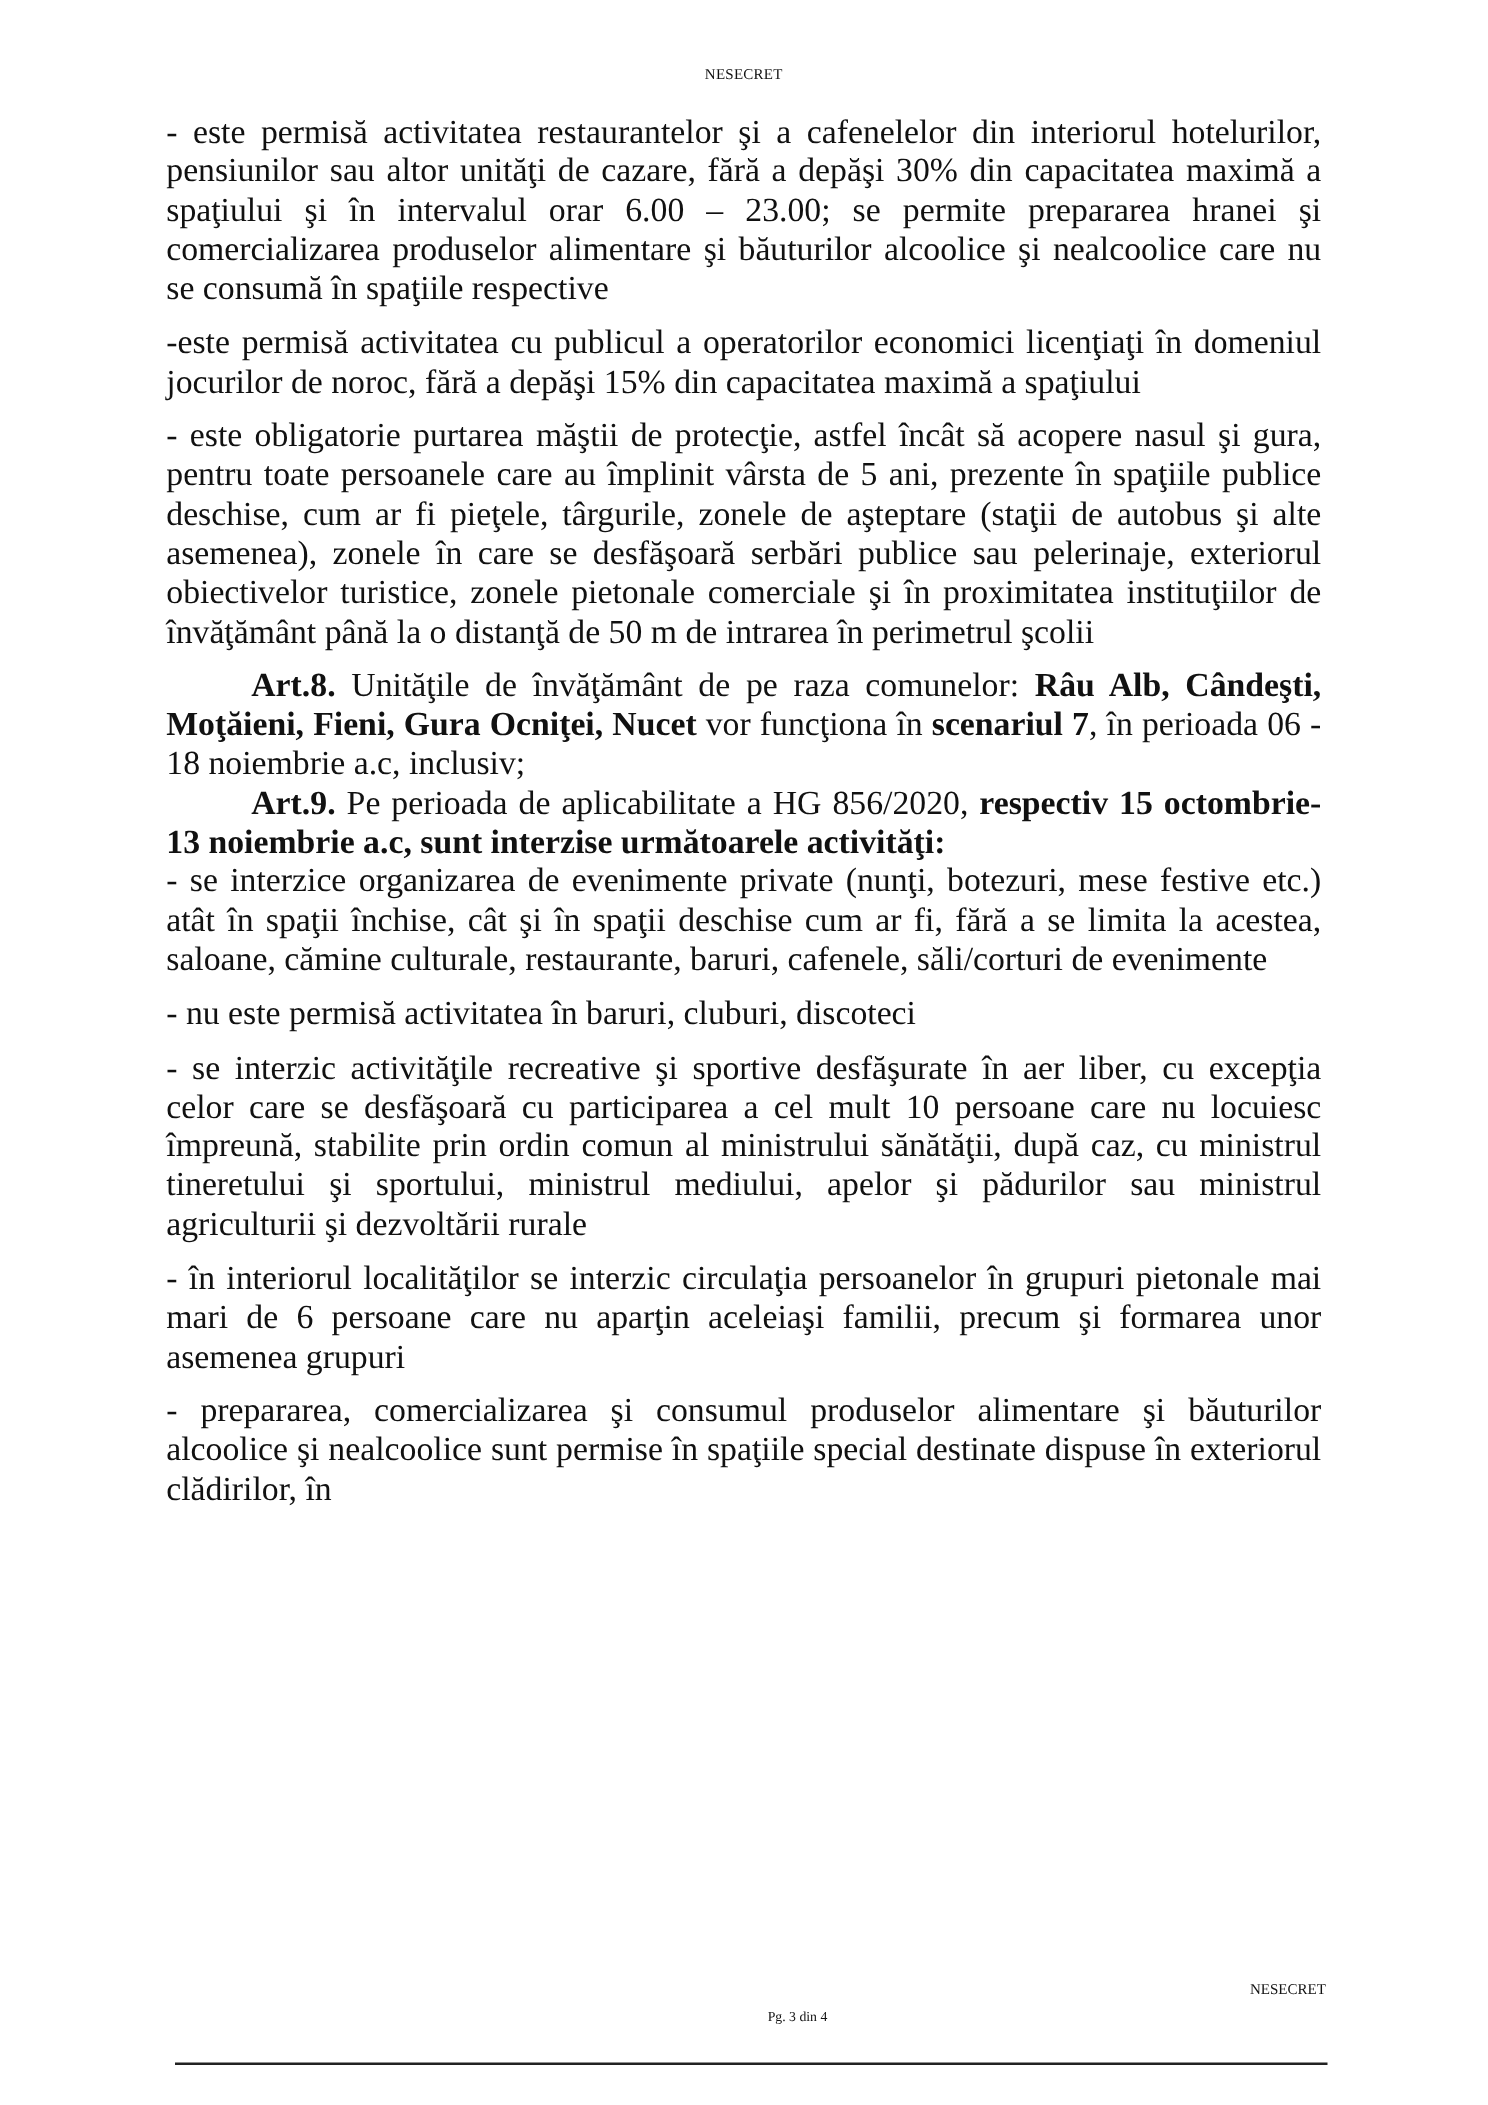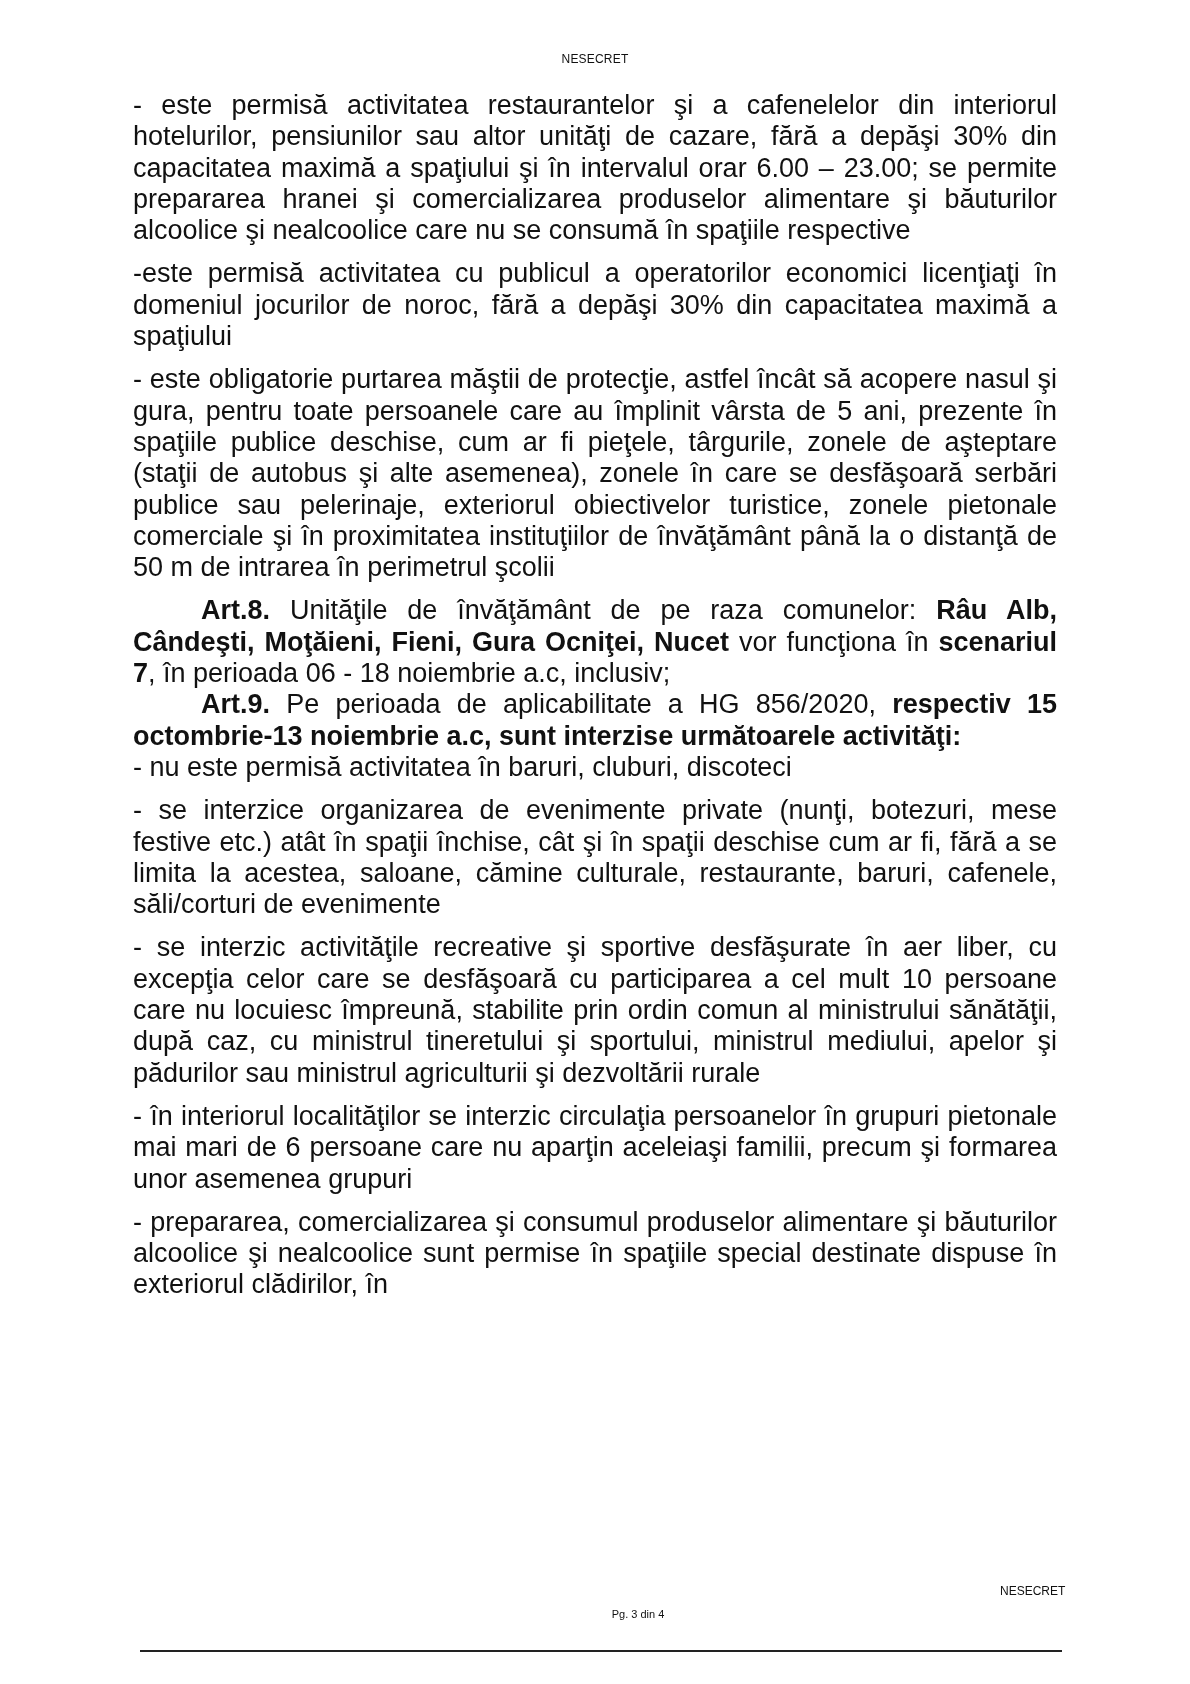--- a/index.html
+++ b/index.html
@@ -1,45 +1,45 @@
 <!DOCTYPE html>
 <html><head>
 <meta charset="utf-8">
 <style>
   html, body { margin: 0; padding: 0; background: #ffffff; }
   body { width: 1190px; height: 1684px; position: relative; overflow: hidden; color: #111; }
-  .page { position: absolute; left: 0; top: 0; width: 1190px; height: 1404px; font-family: Liberation Sans, sans-serif; }
+  .page { position: absolute; left: 0; top: 0; width: 1190px; height: 1404px; font-family: Liberation Serif, serif; }
   .hdr { position: absolute; top: 52px; left: 0; width: 1190px; text-align: center; font-size: 12px; letter-spacing: 0.2px; }
   .body { position: absolute; left: 133px; top: 90px; width: 924px; font-size: 27px; line-height: 31.3px; text-align: justify; }
   .body p { margin: 0 0 12px 0; }
   .body p.tight { margin-bottom: 0; }
   .body p.ind { text-indent: 68px; }
   .body b { font-weight: bold; }
   .ftr-right { position: absolute; top: 1584px; left: 1000px; font-size: 12px; }
   .ftr-center { position: absolute; top: 1608px; left: 16px; width: 1190px; text-align: center; font-size: 11px; margin-left: 27px; }
   .rule { position: absolute; top: 1650px; left: 140px; width: 922px; height: 2px; background: #222; }
 </style>
 </head>
 <body>
 
 <div class="page">
   <div class="hdr">NESECRET</div>
 
   <div class="body">
     <p>- este permisă activitatea restaurantelor şi a cafenelelor din interiorul hotelurilor, pensiunilor sau altor unităţi de cazare, fără a depăşi 30% din capacitatea maximă a spaţiului şi în intervalul orar 6.00 – 23.00; se permite prepararea hranei şi comercializarea produselor alimentare şi băuturilor alcoolice şi nealcoolice care nu se consumă în spaţiile respective</p>
-    <p>-este permisă activitatea cu publicul a operatorilor economici licenţiaţi în domeniul jocurilor de noroc,  fără a depăşi 30% din capacitatea maximă a spaţiului</p>
+    <p>-este permisă activitatea cu publicul a operatorilor economici licenţiaţi în domeniul jocurilor de noroc,  fără a depăşi 15% din capacitatea maximă a spaţiului</p>
     <p>- este obligatorie purtarea măştii de protecţie, astfel încât să acopere nasul şi gura, pentru toate persoanele care au împlinit vârsta de 5 ani, prezente în spaţiile publice deschise, cum ar fi pieţele, târgurile, zonele de aşteptare (staţii de autobus şi alte asemenea), zonele în care se desfăşoară serbări publice sau pelerinaje, exteriorul obiectivelor turistice, zonele pietonale comerciale şi în proximitatea instituţiilor de învăţământ până la o distanţă de 50 m de intrarea în perimetrul şcolii</p>
 
 
     <p class="ind tight"><b>Art.8.</b><span> Unităţile de învăţământ de pe raza comunelor:  </span><b>Râu Alb, Cândeşti, Moţăieni, Fieni, Gura Ocniţei, Nucet</b><span> vor funcţiona în </span><b>scenariul 7</b><span>, în perioada 06 - 18 noiembrie a.c, inclusiv;</span></p>
 
     <p class="ind tight"><b>Art.9.</b><span>  Pe perioada de aplicabilitate a HG 856/2020, </span><b>respectiv 15 octombrie-13 noiembrie a.c, sunt interzise următoarele activităţi:</b></p>
 
+    <p>- se interzice organizarea de evenimente private (nunţi, botezuri, mese festive etc.) atât în spaţii închise, cât şi în spaţii deschise cum ar fi, fără a se limita la acestea, saloane, cămine culturale, restaurante, baruri, cafenele, săli/corturi de evenimente</p>
     <p>- nu este permisă activitatea în baruri, cluburi, discoteci</p>
-    <p>- se interzice organizarea de evenimente private (nunţi, botezuri, mese festive etc.) atât în spaţii închise, cât şi în spaţii deschise cum ar fi, fără a se limita la acestea, saloane, cămine culturale, restaurante, baruri, cafenele, săli/corturi de evenimente</p>
     <p>- se interzic activităţile recreative şi sportive desfăşurate în aer liber, cu excepţia celor care se desfăşoară cu participarea a cel mult 10 persoane care nu locuiesc împreună, stabilite prin ordin comun al ministrului sănătăţii, după caz, cu ministrul tineretului şi sportului, ministrul mediului, apelor şi pădurilor sau ministrul agriculturii şi dezvoltării rurale</p>
     <p>- în interiorul localităţilor se interzic circulaţia persoanelor în grupuri pietonale mai mari de 6 persoane care nu aparţin aceleiaşi familii, precum şi formarea unor asemenea grupuri</p>
     <p>- prepararea, comercializarea şi consumul produselor alimentare şi băuturilor alcoolice şi nealcoolice sunt permise în spaţiile special destinate dispuse în exteriorul clădirilor, în</p>
   </div>
 
   <div class="ftr-right">NESECRET</div>
   <div class="ftr-center">Pg. 3 din 4</div>
   <div class="rule"></div>
 </div>
 

